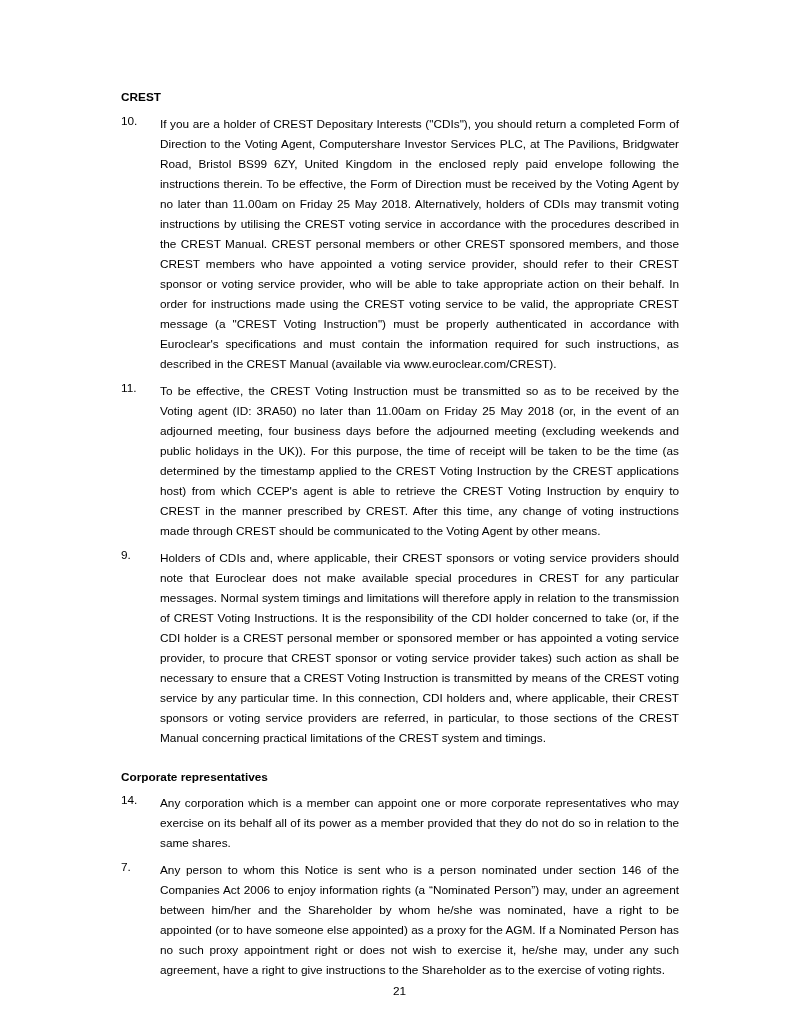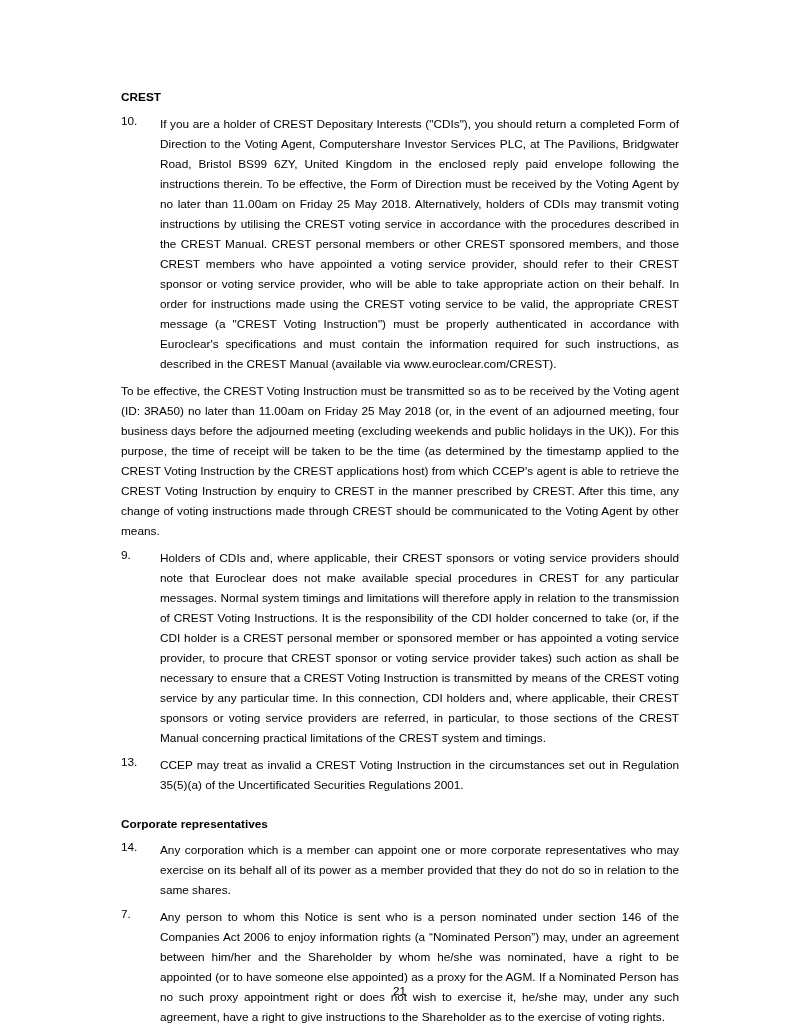--- a/index.html
+++ b/index.html
@@ -68,32 +68,29 @@
 
     <div class="section">
       <h2 class="section-heading">CREST</h2>
 
       <div class="item">
         <span class="num">10.</span>
         <p class="text">If you are a holder of CREST Depositary Interests ("CDIs"), you should return a completed Form of Direction to the Voting Agent, Computershare Investor Services PLC, at The Pavilions, Bridgwater Road, Bristol BS99 6ZY, United Kingdom in the enclosed reply paid envelope following the instructions therein. To be effective, the Form of Direction must be received by the Voting Agent by no later than 11.00am on Friday 25 May 2018. Alternatively, holders of CDIs may transmit voting instructions by utilising the CREST voting service in accordance with the procedures described in the CREST Manual. CREST personal members or other CREST sponsored members, and those CREST members who have appointed a voting service provider, should refer to their CREST sponsor or voting service provider, who will be able to take appropriate action on their behalf. In order for instructions made using the CREST voting service to be valid, the appropriate CREST message (a "CREST Voting Instruction") must be properly authenticated in accordance with Euroclear's specifications and must contain the information required for such instructions, as described in the CREST Manual (available via www.euroclear.com/CREST).</p>
       </div>
 
       <div class="item">
+        <span class="num">11.</span>
         <p class="text">To be effective, the CREST Voting Instruction must be transmitted so as to be received by the Voting agent (ID: 3RA50) no later than 11.00am on Friday 25 May 2018 (or, in the event of an adjourned meeting, four business days before the adjourned meeting (excluding weekends and public holidays in the UK)). For this purpose, the time of receipt will be taken to be the time (as determined by the timestamp applied to the CREST Voting Instruction by the CREST applications host) from which CCEP's agent is able to retrieve the CREST Voting Instruction by enquiry to CREST in the manner prescribed by CREST. After this time, any change of voting instructions made through CREST should be communicated to the Voting Agent by other means.</p>
       </div>
 
       <div class="item">
         <span class="num">9.</span>
         <p class="text">Holders of CDIs and, where applicable, their CREST sponsors or voting service providers should note that Euroclear does not make available special procedures in CREST for any particular messages. Normal system timings and limitations will therefore apply in relation to the transmission of CREST Voting Instructions. It is the responsibility of the CDI holder concerned to take (or, if the CDI holder is a CREST personal member or sponsored member or has appointed a voting service provider, to procure that CREST sponsor or voting service provider takes) such action as shall be necessary to ensure that a CREST Voting Instruction is transmitted by means of the CREST voting service by any particular time. In this connection, CDI holders and, where applicable, their CREST sponsors or voting service providers are referred, in particular, to those sections of the CREST Manual concerning practical limitations of the CREST system and timings.</p>
       </div>
 
-      <div class="item">
-        <span class="num">13.</span>
-        <p class="text">CCEP may treat as invalid a CREST Voting Instruction in the circumstances set out in Regulation 35(5)(a) of the Uncertificated Securities Regulations 2001.</p>
-      </div>
     </div>
 
     <div class="section">
       <h2 class="section-heading">Corporate representatives</h2>
 
       <div class="item">
         <span class="num">14.</span>
         <p class="text">Any corporation which is a member can appoint one or more corporate representatives who may exercise on its behalf all of its power as a member provided that they do not do so in relation to the same shares.</p>
       </div>
     </div>

